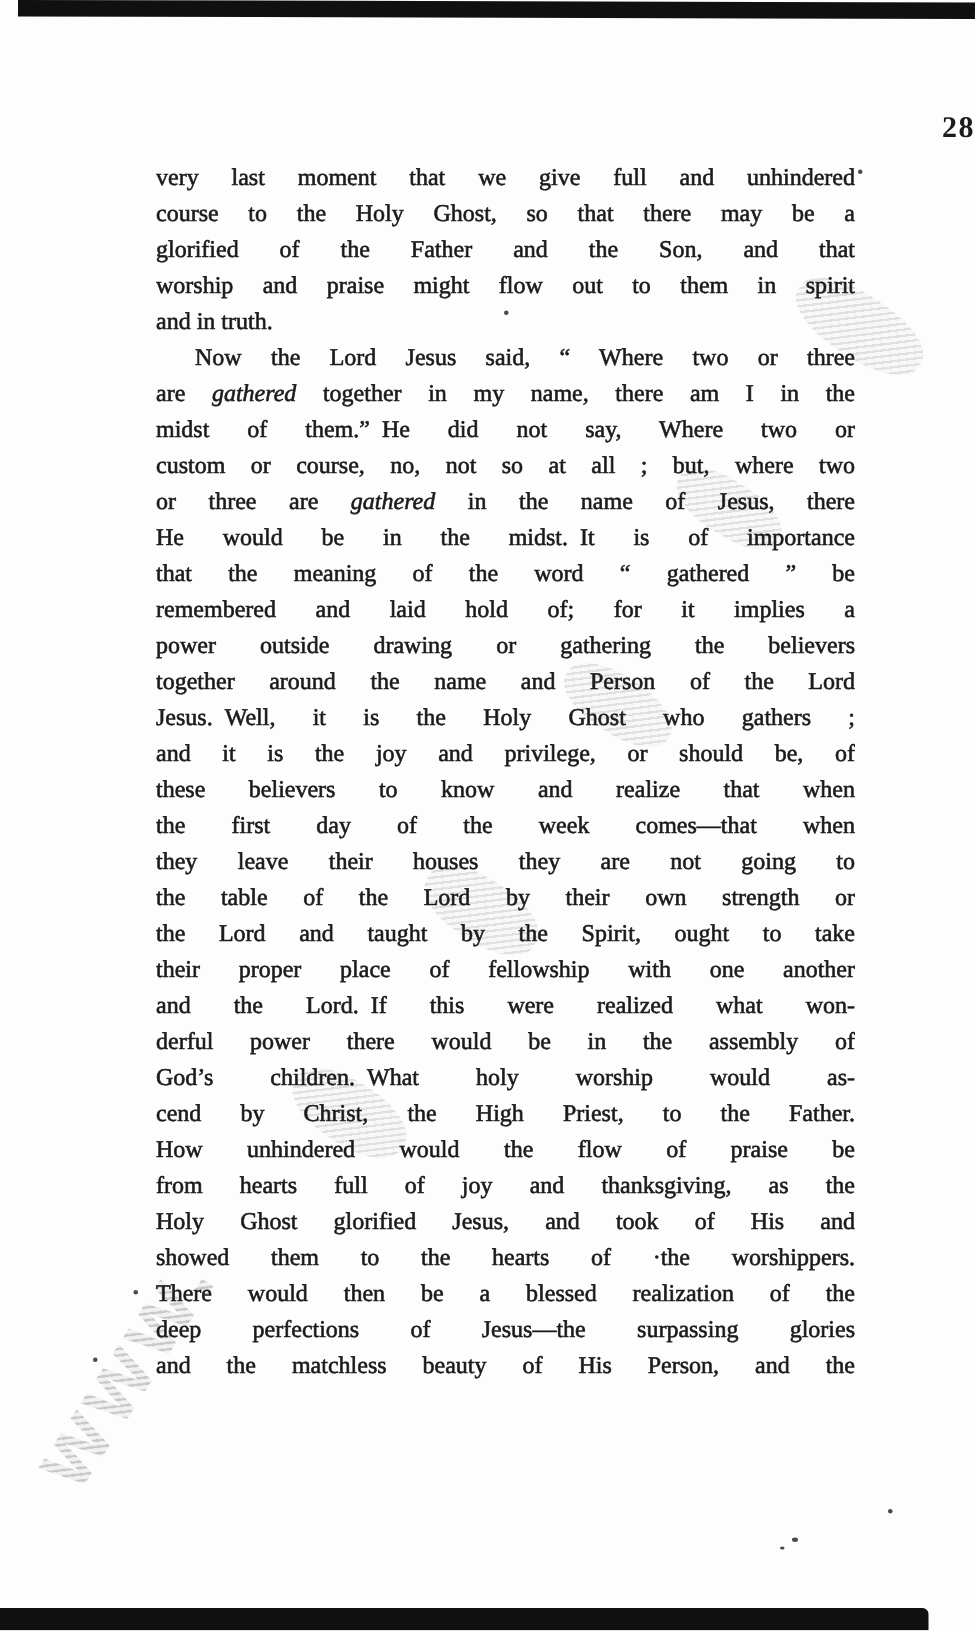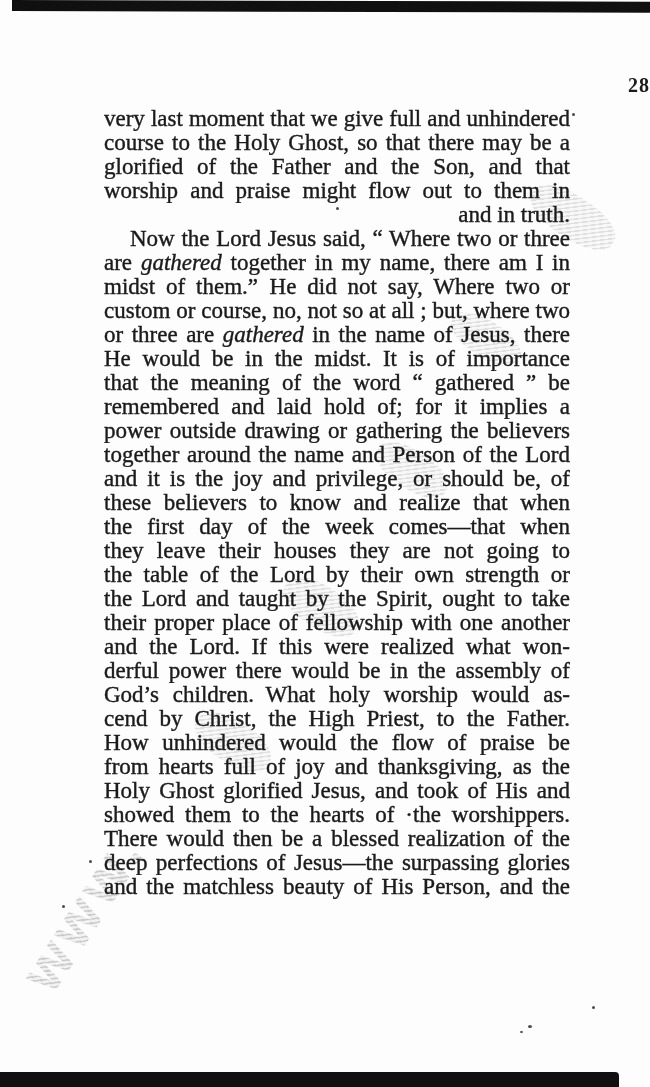--- a/index.html
+++ b/index.html
@@ -11,24 +11,24 @@
   .bar-top{position:absolute;top:0;left:12px;right:0;height:11px;background:#101010;transform:rotate(0.15deg);transform-origin:left top;}
   .bar-bottom{position:absolute;bottom:0;left:0;width:619px;height:15px;background:#101010;border-top-right-radius:4px;}
   
   .pagenum{
     position:absolute;top:74px;left:0;right:0;margin-left:54px;text-align:right;
     font-size:20px;font-weight:bold;letter-spacing:1px;
   }
   
   .text-block{
     position:absolute;left:104px;top:107px;width:466px;
-    font-size:23px;line-height:24px;
+    font-size:16px;line-height:24px;
     -webkit-text-stroke:0.4px #1b1b1b;
   }
-  .line{height:24px;line-height:24px;overflow:hidden;text-align:right;}
+  .line{height:24px;line-height:24px;overflow:hidden;text-align:left;}
   .line.j{text-align:justify;}
   .line.j::after{content:"";display:inline-block;width:100%;height:0;}
   .line.ind{text-indent:26px;}
   .it{font-style:italic;}
   
   .watermark{
     position:absolute;left:6px;top:966px;transform:rotate(-57deg);transform-origin:0 0;
     font-family:"Liberation Sans","DejaVu Sans",sans-serif;font-weight:bold;
     font-size:60px;letter-spacing:5px;color:#cbcbcb;opacity:.85;white-space:nowrap;
   }
@@ -70,20 +70,21 @@
       <div class="line j ind"><span>Now the Lord Jesus said, “ Where two or three</span></div>
       <div class="line j"><span>are </span><span class="it">gathered</span><span> together in my name, there am I in the</span></div>
       <div class="line j"><span>midst of them.” He did not say, Where two or</span></div>
       <div class="line j"><span>custom or course, no, not so at all ; but, where two</span></div>
       <div class="line j"><span>or three are </span><span class="it">gathered</span><span> in the name of Jesus, there</span></div>
       <div class="line j"><span>He would be in the midst. It is of importance</span></div>
       <div class="line j"><span>that the meaning of the word “ gathered ” be</span></div>
       <div class="line j"><span>remembered and laid hold of; for it implies a</span></div>
       <div class="line j"><span>power outside drawing or gathering the believers</span></div>
       <div class="line j"><span>together around the name and Person of the Lord</span></div>
+      <div class="line j"><span>Jesus. Well, it is the Holy Ghost who gathers ;</span></div>
       <div class="line j"><span>and it is the joy and privilege, or should be, of</span></div>
       <div class="line j"><span>these believers to know and realize that when</span></div>
       <div class="line j"><span>the first day of the week comes—that when</span></div>
       <div class="line j"><span>they leave their houses they are not going to</span></div>
       <div class="line j"><span>the table of the Lord by their own strength or</span></div>
       <div class="line j"><span>the Lord and taught by the Spirit, ought to take</span></div>
       <div class="line j"><span>their proper place of fellowship with one another</span></div>
       <div class="line j"><span>and the Lord. If this were realized what won-</span></div>
       <div class="line j"><span>derful power there would be in the assembly of</span></div>
       <div class="line j"><span>God’s children. What holy worship would as-</span></div>

